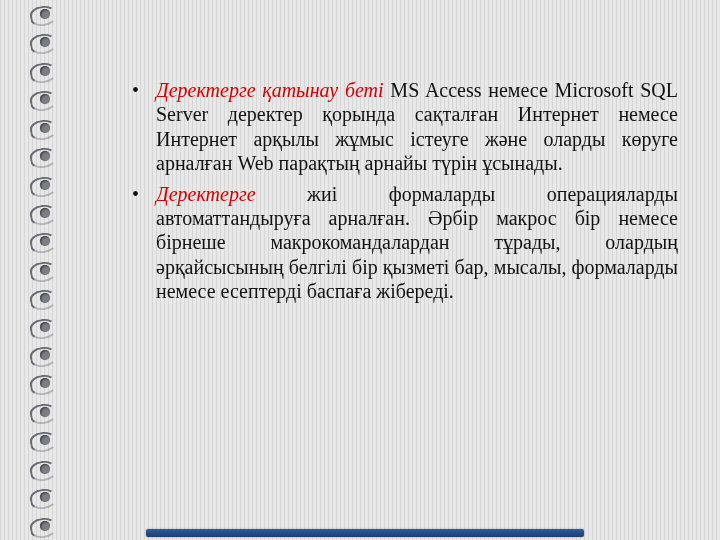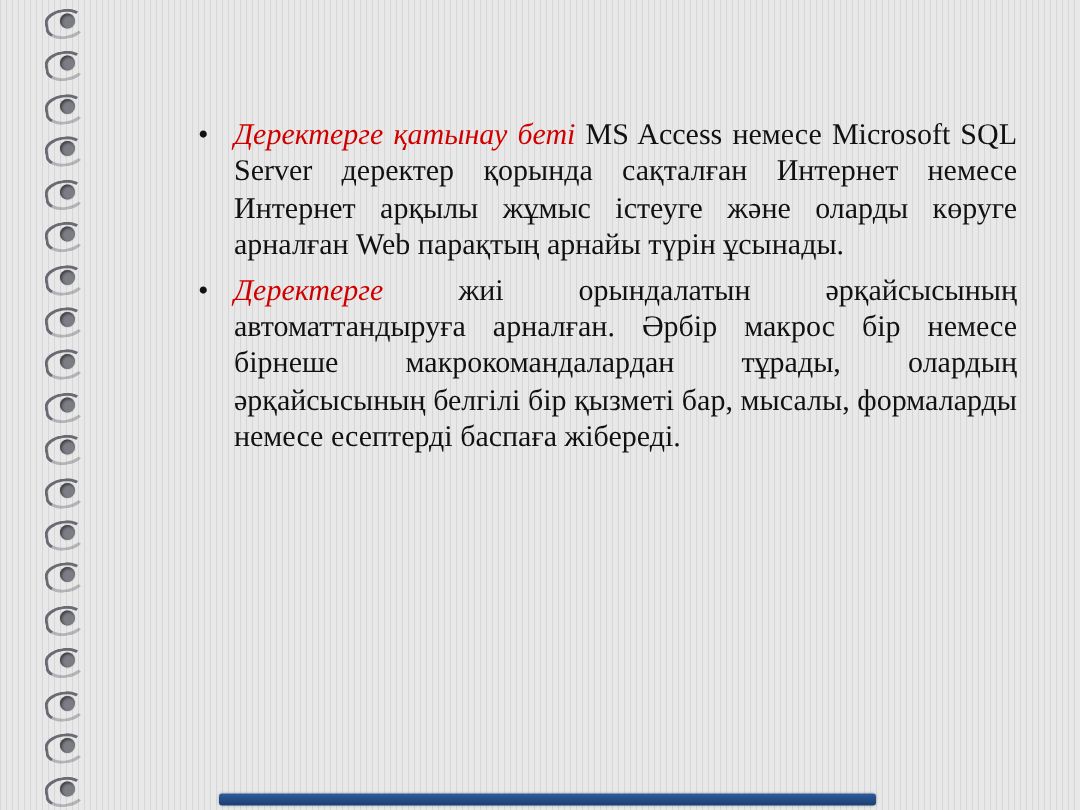--- a/index.html
+++ b/index.html
@@ -186,18 +186,18 @@
         <div class="ring"></div>
         <div class="hole"></div>
       </div>
     </div>
 
   <div class="content">
     <div class="bullet">
       <span class="term">Деректерге қатынау беті</span><span class="body-text"> MS Access немесе Microsoft SQL Server деректер қорында сақталған Интернет немесе Интернет арқылы жұмыс істеуге және оларды көруге арналған Web парақтың арнайы түрін ұсынады.</span>
     </div>
     <div class="bullet">
-      <span class="term">Деректерге</span><span class="body-text"> жиі орындалатын әрқайсысының автоматтандыруға арналған. Әрбір макрос бір немесе бірнеше макрокомандалардан тұрады, олардың әрқайсысының белгілі бір қызметі бар, мысалы, формаларды немесе есептерді баспаға жібереді.</span>
+      <span class="term">Деректерге</span><span class="body-text"> жиі формаларды операцияларды автоматтандыруға арналған. Әрбір макрос бір немесе бірнеше макрокомандалардан тұрады, олардың әрқайсысының белгілі бір қызметі бар, мысалы, формаларды немесе есептерді баспаға жібереді.</span>
     </div>
   </div>
 
   <div class="footer-bar"></div>
 </div>
 
 </body></html>

